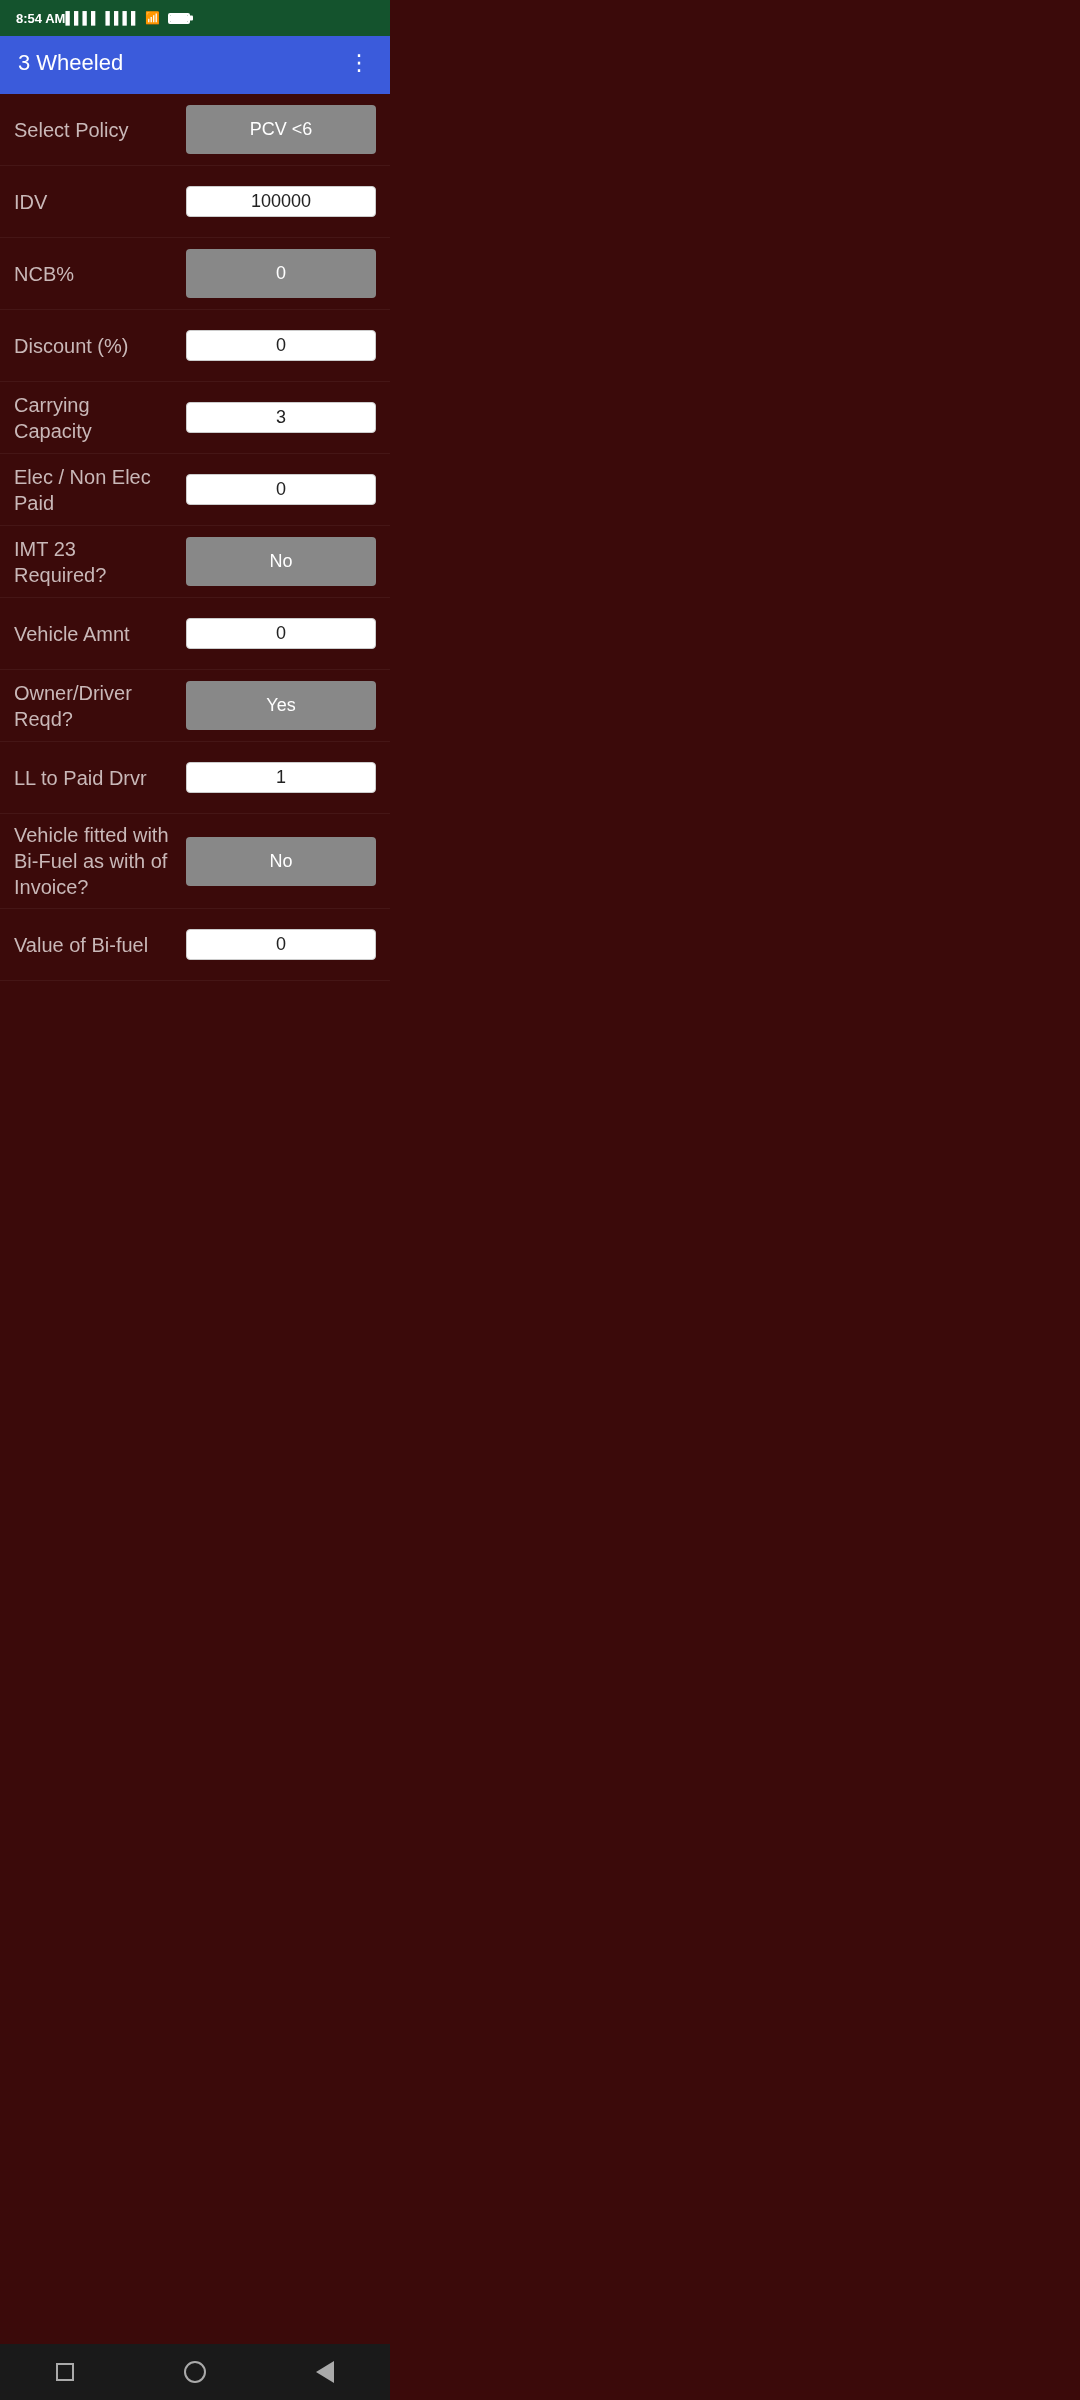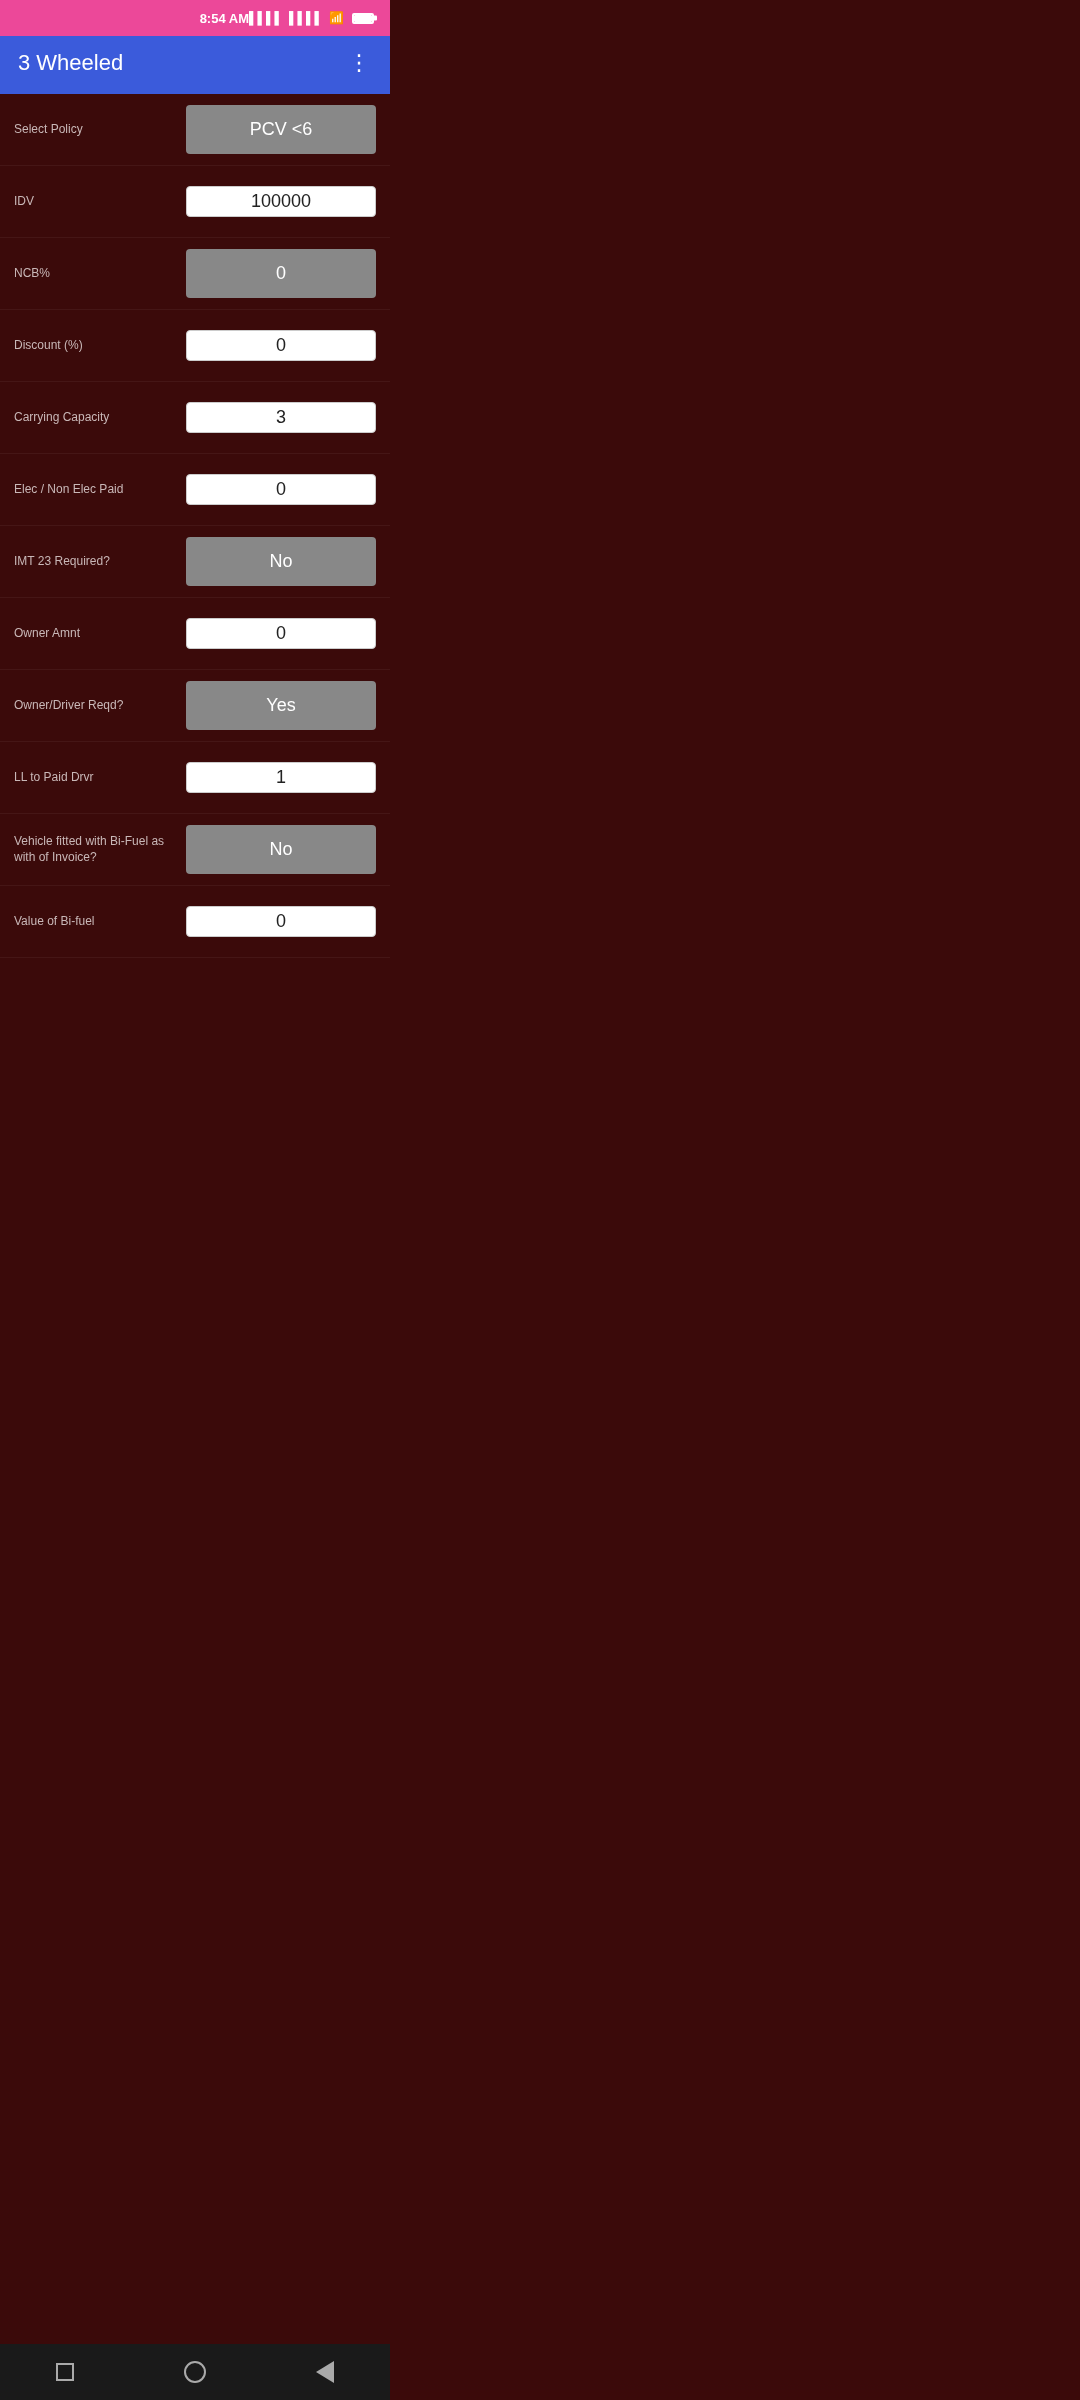--- a/index.html
+++ b/index.html
@@ -8,26 +8,26 @@
     body {
       width: 390px;
       min-height: 866px;
       font-family: sans-serif;
       background-color: #3b0a0a;
       overflow-x: hidden;
     }
 
     
     .status-bar {
-      background-color: #ec4899;
+      background-color: #14532d;
       color: white;
       font-size: 13px;
       padding: 8px 16px;
       display: flex;
-      justify-content: flex-end;
+      justify-content: flex-start;
       align-items: center;
       height: 36px;
     }
     .status-left { font-weight: 600; }
     .status-right {
       display: flex;
       align-items: center;
       gap: 6px;
       font-size: 12px;
     }
@@ -90,21 +90,21 @@
       display: flex;
       align-items: center;
       min-height: 72px;
       border-bottom: 1px solid rgba(255,255,255,0.05);
       padding: 8px 14px;
     }
 
     .form-label {
       flex: 1;
       color: #c9b8b8;
-      font-size: 12px;
+      font-size: 20px;
       font-weight: 400;
       padding-right: 16px;
       line-height: 1.3;
     }
 
     .form-control {
       width: 190px;
       min-width: 190px;
     }
 
@@ -214,21 +214,21 @@
     </div>
     <div class="form-row">
       <div class="form-label">Elec / Non Elec Paid</div>
       <div class="form-control"><input class="input-white" type="text" value="0" style=""></div>
     </div>
     <div class="form-row">
       <div class="form-label">IMT 23 Required?</div>
       <div class="form-control"><button class="btn-gray">No</button></div>
     </div>
     <div class="form-row">
-      <div class="form-label">Owner Amnt</div>
+      <div class="form-label">Vehicle Amnt</div>
       <div class="form-control"><input class="input-white" type="text" value="0" style=""></div>
     </div>
     <div class="form-row">
       <div class="form-label">Owner/Driver Reqd?</div>
       <div class="form-control"><button class="btn-gray">Yes</button></div>
     </div>
     <div class="form-row">
       <div class="form-label">LL to Paid Drvr</div>
       <div class="form-control"><input class="input-white" type="text" value="1" style=""></div>
     </div>

